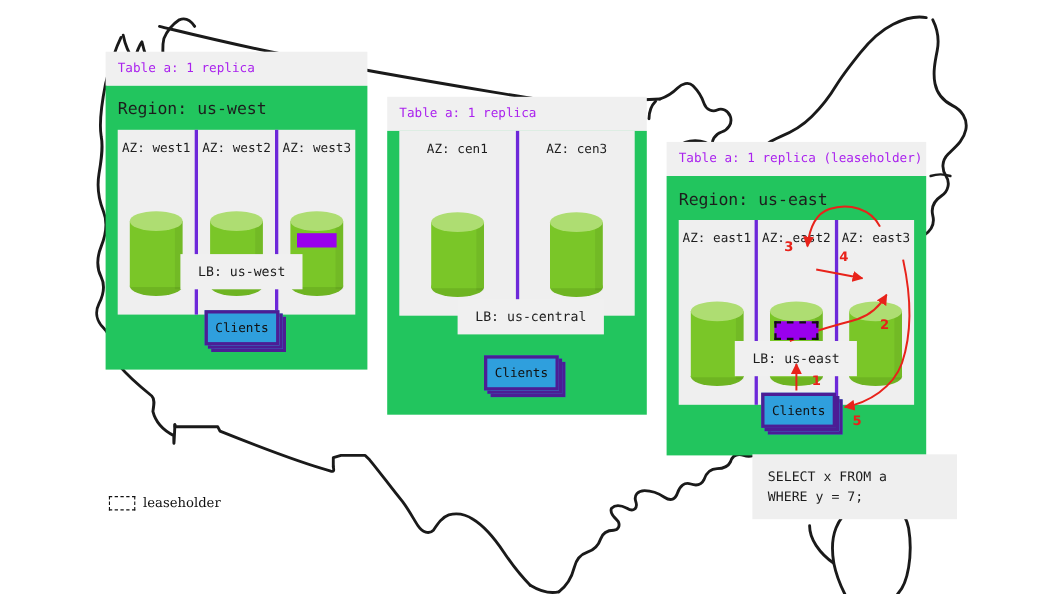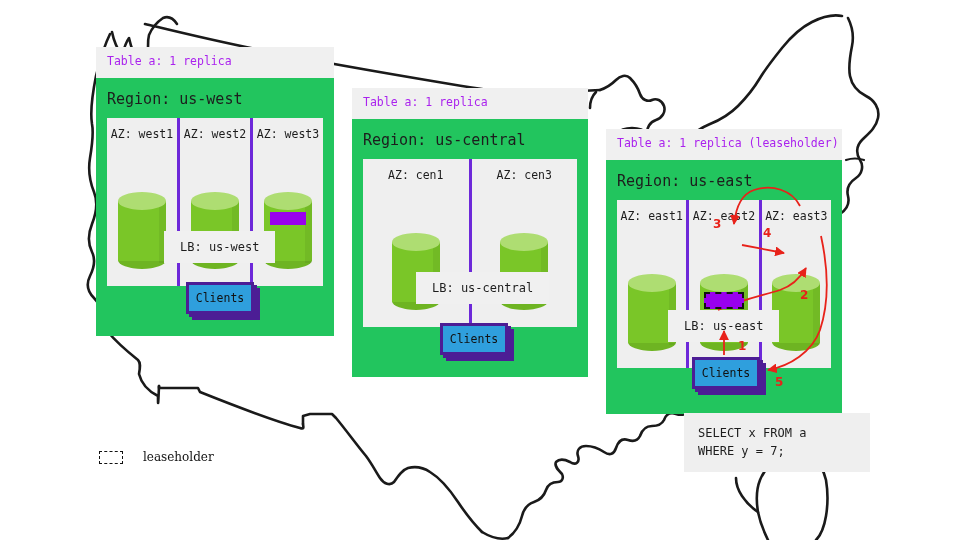--- a/index.html
+++ b/index.html
@@ -92,21 +92,21 @@
   
   .sqlbox{
     position:absolute;background:#efefef;color:#1d1d1d;
     font-size:12px;line-height:1.5;
     padding:11px 14px 12px 14px;
     white-space:pre;
   }
 
   
   .legend{
-    position:absolute;display:flex;align-items:center;gap:20px;
+    position:absolute;display:flex;align-items:center;gap:7px;
     font-family:"DejaVu Serif","Liberation Serif",serif;
     font-size:12px;color:#111;
   }
   .legend .swatch{
     width:22px;height:11px;border:1.6px dashed #111;background:transparent;
   }
 
   .arrow-layer{position:absolute;left:0;top:0;width:960px;height:540px;}
   .arrow-num{
     position:absolute;color:#e8221a;font-size:12px;font-weight:bold;
@@ -291,21 +291,20 @@
     <div class="clients" style="left:90px;top:235px;">
       <div class="sheet s3"></div>
       <div class="sheet s2"></div>
       <div class="sheet s1">Clients</div>
     </div>
   </div>
 
   <div class="panel" style="left:352px;top:88px;width:236px;">
     <div class="panel-title">Table a: 1 replica</div>
     <div class="panel-body" style="height:258px;">
-      <div class="region-label">Region: us-central</div>
       <div class="az-row">
         <div class="az">
           <div class="az-label">AZ: cen1</div>
           <div class="cyl">
             <div class="bot"></div>
             <div class="body"></div>
             <div class="shade"></div>
             <div class="top"></div>
           </div>
         </div>

